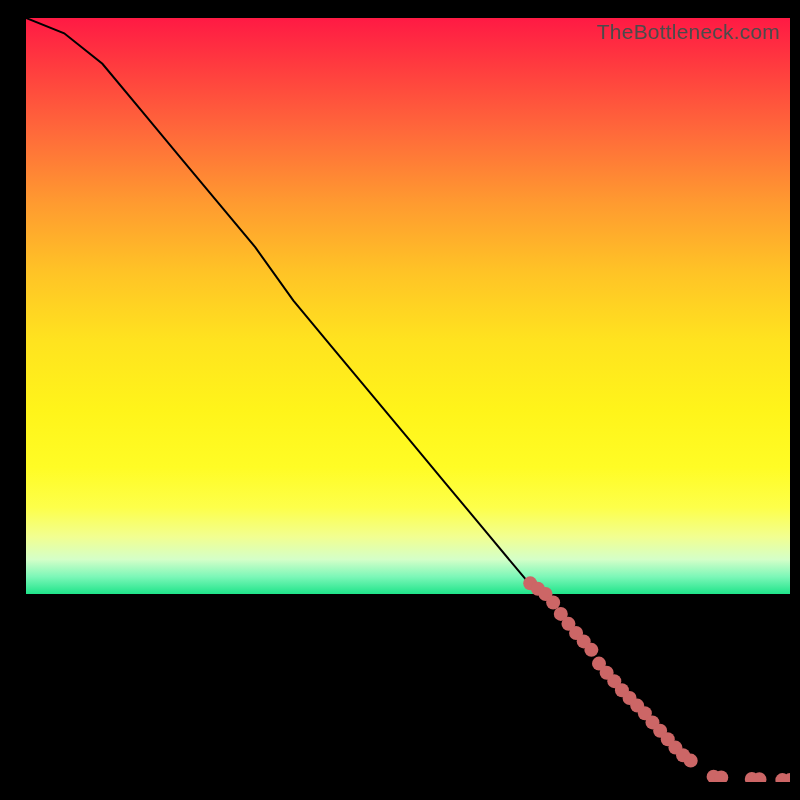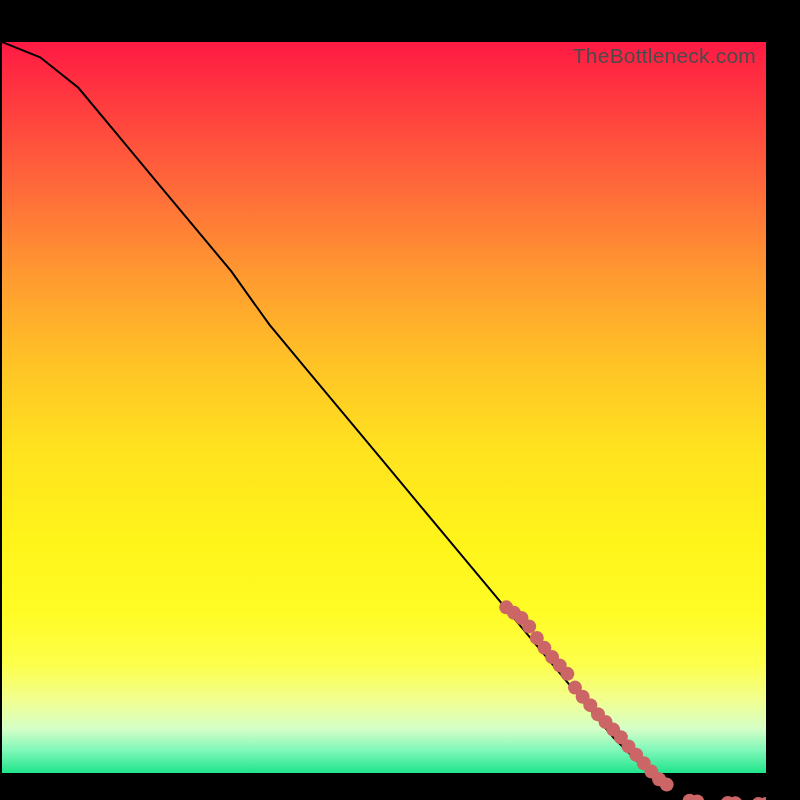--- a/index.html
+++ b/index.html
@@ -1,35 +1,34 @@
 <!DOCTYPE html>
 <html><head>
 <meta charset="utf-8">
 <style>
   * { margin: 0; padding: 0; box-sizing: border-box; }
   html, body { width: 800px; height: 800px; background: #000; overflow: hidden; }
   .frame { position: relative; width: 800px; height: 800px; background: #000; }
   .plot-area {
     position: absolute;
-    left: 2px; top: 18px; width: 764px; height: 731px;
+    left: 26px; top: 18px; width: 764px; height: 576px;
     background: linear-gradient(to bottom,
       #ff1a44 0%,
       #ff3a3f 8%,
       #ff6a3a 20%,
       #ff9a30 32%,
       #ffc326 44%,
       #ffe31f 56%,
       #fff41a 68%,
       #fffc25 78%,
       #fdff4a 85%,
       #f2ff90 90%,
       #d4ffc8 94%,
       #7cf7b8 97%,
       #1fe48a 100%);
-    margin-top: 24px;
   }
   .watermark {
     position: absolute;
     top: 2px; right: 10px;
     font-family: Arial, Helvetica, sans-serif;
     font-size: 21px;
     color: #4b4b4b;
     letter-spacing: 0.2px;
     user-select: none;
   }

